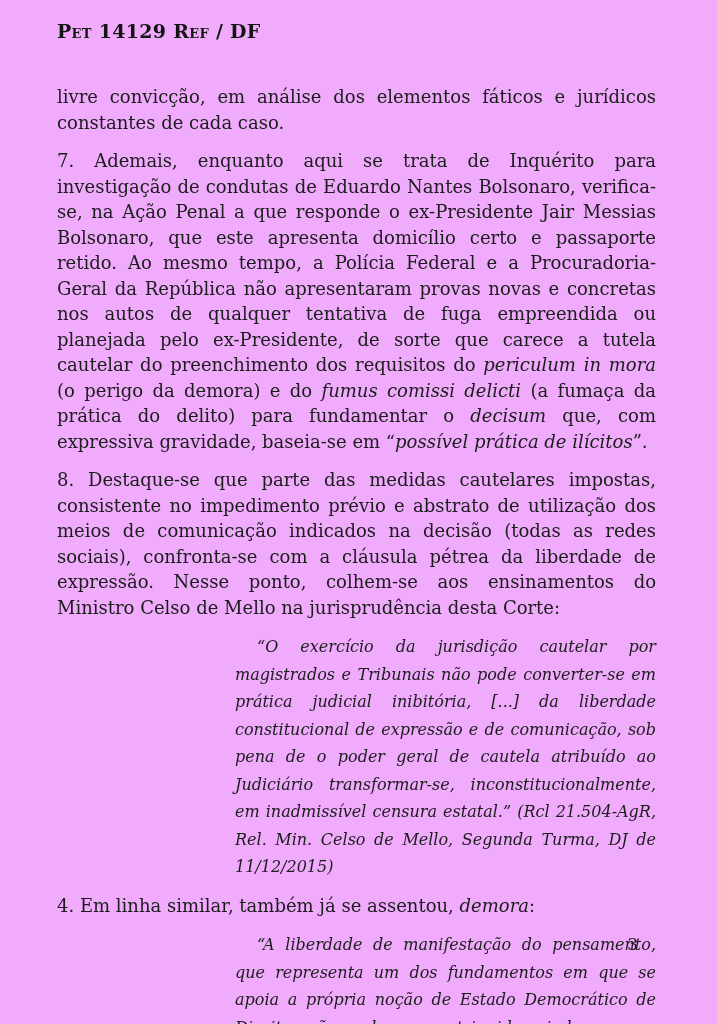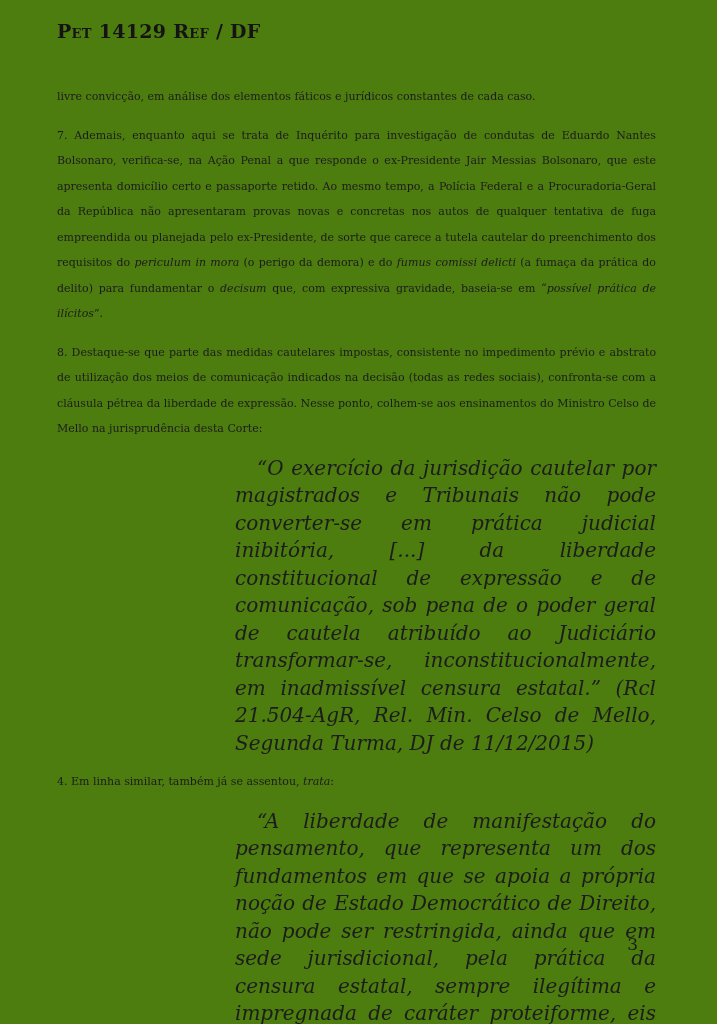--- a/index.html
+++ b/index.html
@@ -4,21 +4,21 @@
 <style>
   html, body {
     margin: 0;
     padding: 0;
     background: #ffffff;
   }
   .page {
     position: relative;
     width: 717px;
     height: 1024px;
-    background: #4d7c0f;
+    background: #f0abfc;
     font-family: "DejaVu Serif", "Liberation Serif", serif;
     color: #1c1c1c;
     overflow: hidden;
   }
   .doc-header {
     position: absolute;
     left: 57px;
     top: 20px;
     margin: 0;
     font-size: 19px;
@@ -28,27 +28,27 @@
     color: #141414;
   }
   .doc-body {
     position: absolute;
     left: 57px;
     top: 84px;
     width: 599px;
   }
   p.body-para {
     margin: 0 0 13px 0;
-    font-size: 11px;
+    font-size: 18px;
     line-height: 25.5px;
     text-align: justify;
   }
   p.quote {
     margin: 11px 0 12px 178px;
-    font-size: 20px;
+    font-size: 16px;
     line-height: 27.5px;
     text-align: justify;
     text-indent: 22px;
     font-style: italic;
   }
   p em { }
   .page-number {
     position: absolute;
     right: 79px;
     top: 934px;
@@ -60,18 +60,18 @@
 <body>
 
 <div class="page">
   <h1 class="doc-header">Pet 14129 Ref / DF</h1>
 
   <main class="doc-body">
       <p class="body-para"><span>livre convicção, em análise dos elementos fáticos e jurídicos constantes de cada caso.</span></p>
       <p class="body-para"><span>7. Ademais, enquanto aqui se trata de Inquérito para investigação de condutas de Eduardo Nantes Bolsonaro, verifica-se, na Ação Penal a que responde o ex-Presidente Jair Messias Bolsonaro, que este apresenta domicílio certo e passaporte retido. Ao mesmo tempo, a Polícia Federal e a Procuradoria-Geral da República não apresentaram provas novas e concretas nos autos de qualquer tentativa de fuga empreendida ou planejada pelo ex-Presidente, de sorte que carece a tutela cautelar do preenchimento dos requisitos do </span><em>periculum in mora</em><span> (o perigo da demora) e do </span><em>fumus comissi delicti</em><span> (a fumaça da prática do delito) para fundamentar o </span><em>decisum</em><span> que, com expressiva gravidade, baseia-se em “</span><em>possível prática de ilícitos</em><span>”.</span></p>
       <p class="body-para"><span>8. Destaque-se que parte das medidas cautelares impostas, consistente no impedimento prévio e abstrato de utilização dos meios de comunicação indicados na decisão (todas as redes sociais), confronta-se com a cláusula pétrea da liberdade de expressão. Nesse ponto, colhem-se aos ensinamentos do Ministro Celso de Mello na jurisprudência desta Corte:</span></p>
       <p class="quote"><em>“O exercício da jurisdição cautelar por magistrados e Tribunais não pode converter-se em prática judicial inibitória, [...]  da liberdade constitucional de expressão e de comunicação, sob pena de o poder geral de cautela atribuído ao Judiciário transformar-se, inconstitucionalmente, em inadmissível censura estatal.” (Rcl 21.504-AgR, Rel. Min. Celso de Mello, Segunda Turma, DJ de 11/12/2015)</em></p>
-      <p class="body-para"><span>4. Em linha similar, também já se assentou, </span><em>trata</em><span>:</span></p>
+      <p class="body-para"><span>4. Em linha similar, também já se assentou, </span><em>demora</em><span>:</span></p>
       <p class="quote"><em>“A liberdade de  manifestação  do pensamento,  que representa um dos fundamentos em que se apoia a própria noção de Estado Democrático de Direito, não pode ser restringida, ainda que em sede jurisdicional, pela prática da censura estatal,  sempre  ilegítima  e  impregnada  de caráter proteiforme, eis que se materializa, “ex parte</em></p>
     </main>
 
   <div class="page-number">3</div>
 </div>
 
 </body></html>

